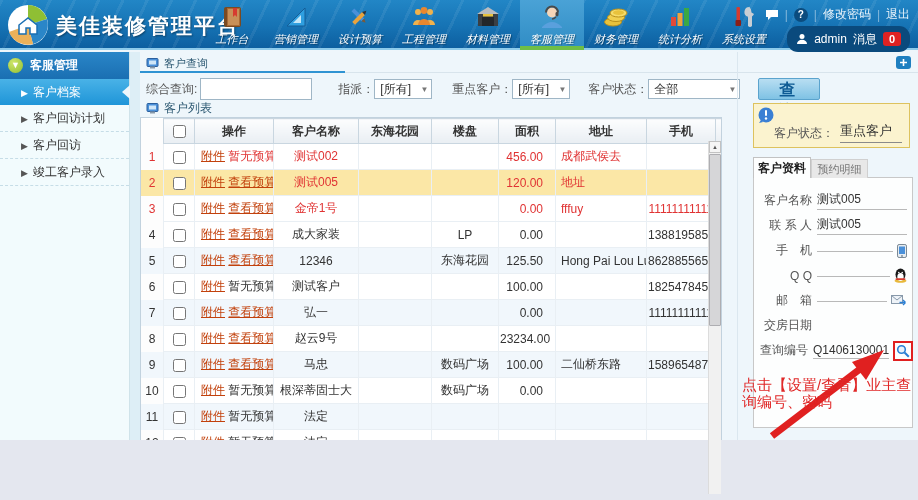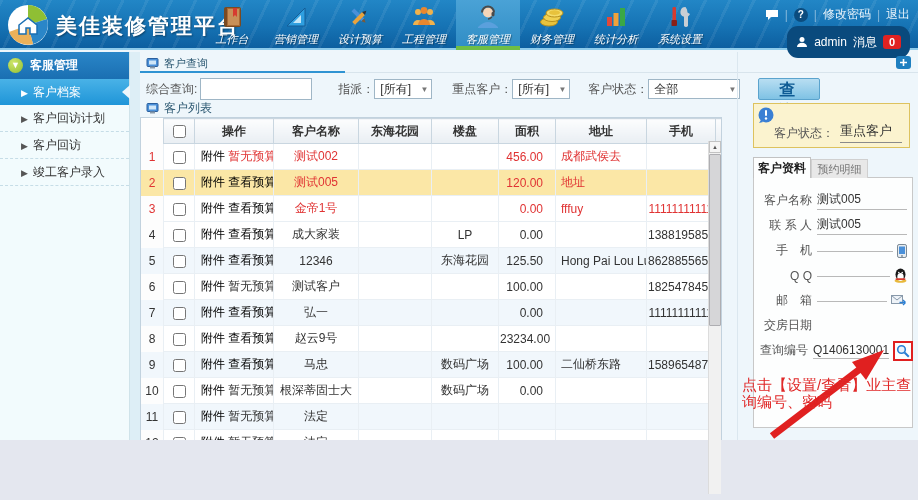--- a/index.html
+++ b/index.html
@@ -20,21 +20,21 @@
     align-items:center;justify-content:flex-start;cursor:pointer;}
   .nav-item .nico{height:30px;display:flex;align-items:center;margin-top:2px;}
   .nav-item .nlbl{color:#fff;font-size:11px;line-height:14px;text-shadow:1px 1px 1px rgba(0,0,0,.4);font-style:italic;}
   .nav-item.active{background:linear-gradient(180deg,#4aa2d6,#2f8cc4);}
   .nav-item.active::after{content:'';position:absolute;left:0;right:0;bottom:0;height:4px;background:#6fbe45;}
   .toplinks{position:absolute;right:8px;top:6px;display:flex;align-items:center;color:#eaf4fb;font-size:12px;}
   .toplinks .sep{margin:0 6px;color:rgba(255,255,255,.45);}
   .toplinks a{color:#eaf4fb;text-decoration:none;}
   .qmark{display:inline-block;width:14px;height:14px;border-radius:50%;background:#0b4c7e;color:#fff;
     text-align:center;line-height:14px;font-size:10px;font-weight:bold;}
-  .userpill{position:absolute;right:8px;top:26px;height:32px;background:#0a4a7d;border-radius:11px;
+  .userpill{position:absolute;right:8px;top:26px;height:26px;background:#0a4a7d;border-radius:11px;
     display:flex;align-items:center;padding:0 9px;color:#fff;font-size:12px;gap:6px;}
   .badge{background:#e02222;color:#fff;border-radius:3px;font-size:11px;font-weight:bold;
     padding:0 6px;line-height:14px;}
 
   
   .side{position:absolute;left:0;top:52px;width:130px;height:388px;background:#f2fbfd;
     border-right:1px solid #cfe3ea;box-sizing:border-box;}
   .side-title{height:27px;background:linear-gradient(180deg,#2a86c8,#1a6fb2);display:flex;
     align-items:center;color:#fff;font-size:12px;font-weight:bold;padding-left:8px;gap:7px;}
   .gcirc{width:15px;height:15px;border-radius:50%;background:radial-gradient(circle at 35% 30%,#cfe56a,#8fbf34);
@@ -78,21 +78,21 @@
   .cust tr.selected td{background:#fbe7a6;}
   .cust tr.selected td.c-num{background:#fbe7a6;}
   .cust tr.red td{color:#e03333;}
   .cust tr.red td.c-num{color:#e03333;}
   .c-num{text-align:center;color:#444;}
   .c-cb,.c-agent,.c-name,.c-next,.c-bld{text-align:center;}
   .c-op{padding-left:6px;}
   .c-area{text-align:right;padding-right:12px;}
   .c-addr{padding-left:5px;}
   .c-phone{text-align:right;padding-right:2px;}
-  .cust a{color:#000000;cursor:pointer;}
+  .cust a{color:#c2410c;text-decoration:underline;cursor:pointer;}
   .w-num{width:20px;} .w-cb{width:28px;} .w-op{width:76px;} .w-name{width:82px;} .w-next{width:70px;}
   .w-bld{width:64px;font-family:Liberation Serif, serif;} .w-area{width:54px;} .w-addr{width:88px;} .w-phone{width:66px;} .w-agent{width:48px;}
   input.cb{width:13px;height:13px;margin:0;vertical-align:middle;}
 
   .vscroll{position:absolute;right:0;top:23px;bottom:0;width:12px;background:#f1f1f1;
     border-left:1px solid #dcdcdc;z-index:3;}
   .vs-up{height:12px;background:#f5f5f5;border:1px solid #c2c2c2;box-sizing:border-box;
     text-align:center;font-size:6px;line-height:10px;color:#555;cursor:pointer;}
   .vs-thumb{position:absolute;left:0;right:0;top:13px;height:172px;background:#d6d6d8;
     border:1px solid #aeaeb2;box-sizing:border-box;border-radius:1px;cursor:pointer;}
@@ -181,20 +181,31 @@
               <circle cx="7" cy="8" r="3" fill="#f0b24c"></circle>
               <circle cx="19" cy="8" r="3" fill="#f0b24c"></circle>
               <circle cx="13" cy="6.5" r="3.4" fill="#e8872f"></circle>
               <path d="M2 21 a5 5 0 0 1 10 0 z" fill="#f0b24c"></path>
               <path d="M14 21 a5 5 0 0 1 10 0 z" fill="#f0b24c"></path>
               <path d="M7 21 a6 6 0 0 1 12 0 z" fill="#e8872f"></path>
             </svg>
           </span>
           <span class="nlbl">工程管理</span>
         </div>
+        <div class="nav-item">
+          <span class="nico">
+            <svg width="26" height="26" viewBox="0 0 26 26">
+              <polygon points="2,10 13,3 24,10" fill="#b8bcc0"></polygon>
+              <rect x="3" y="10" width="20" height="12" fill="#3a3f44"></rect>
+              <rect x="7" y="13" width="12" height="9" fill="#23272b"></rect>
+              <rect x="8" y="10" width="10" height="2.5" fill="#e8c23c"></rect>
+            </svg>
+          </span>
+          <span class="nlbl">材料管理</span>
+        </div>
         <div class="nav-item active">
           <span class="nico">
             <svg width="26" height="26" viewBox="0 0 26 26">
               <circle cx="13" cy="8.5" r="5" fill="#f5d5b8"></circle>
               <path d="M3 23 q10 -10 20 0 v1 h-20 z" fill="#5aa0dd"></path>
               <path d="M7 8.5 a6 6 0 0 1 12 0" stroke="#4a4a4a" fill="none" stroke-width="2"></path>
               <rect x="16.5" y="8" width="3" height="4.5" rx="1.4" fill="#4a4a4a"></rect>
               <path d="M17 13 q-2 2 -4 2" stroke="#4a4a4a" fill="none" stroke-width="1.4"></path>
             </svg>
           </span>

